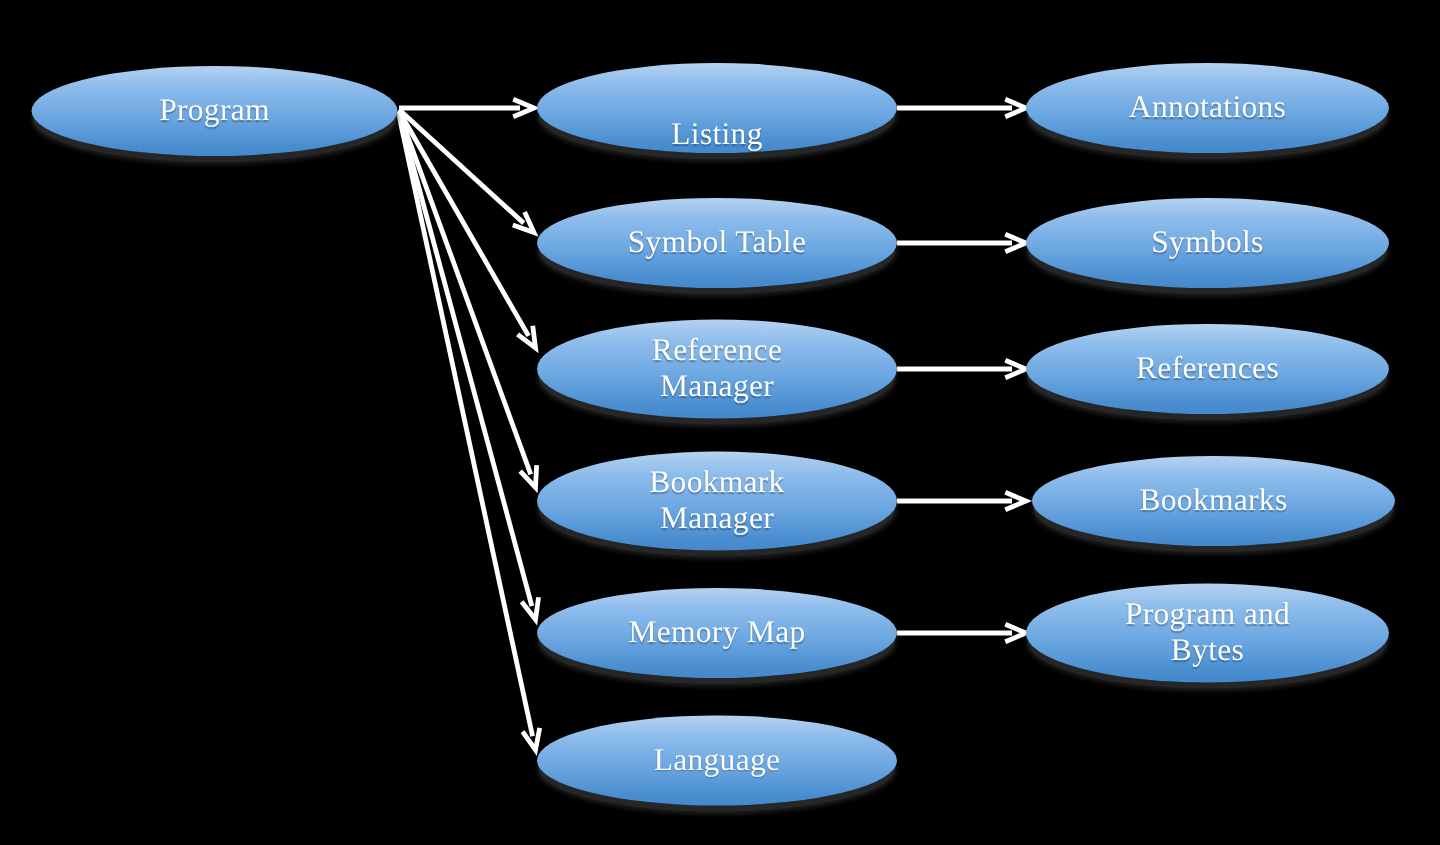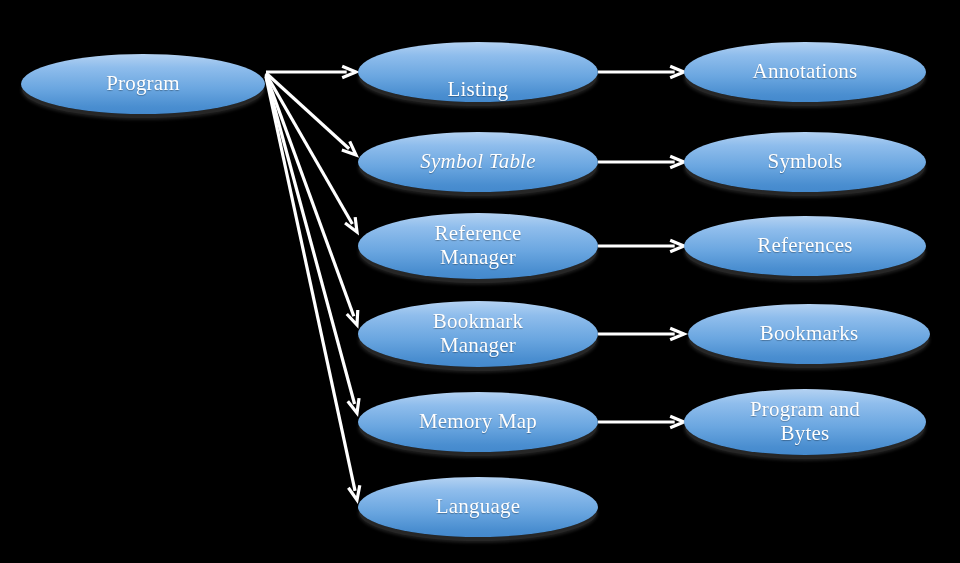--- a/index.html
+++ b/index.html
@@ -90,30 +90,30 @@
       <g>
         <line x1="598" y1="334" x2="674.7" y2="334" stroke="#ffffff" stroke-width="3.2" stroke-linecap="butt"></line>
         <path d="M 670.1840850899567 339.84127513462977 L 684 334 L 670.1840850899567 328.15872486537023" fill="none" stroke="#ffffff" stroke-width="3.2" stroke-linejoin="miter" stroke-linecap="butt"></path>
       </g>
       <g>
         <line x1="598" y1="422" x2="674.7" y2="422" stroke="#ffffff" stroke-width="3.2" stroke-linecap="butt"></line>
         <path d="M 670.1840850899567 427.84127513462977 L 684 422 L 670.1840850899567 416.15872486537023" fill="none" stroke="#ffffff" stroke-width="3.2" stroke-linejoin="miter" stroke-linecap="butt"></path>
       </g>
     </svg>
   <div id="node-layer">
-      <div class="node" style="left: 21px; top: 54px; width: 244px; height: 60px;">
+      <div class="node" style="left: 21px; top: 44px; width: 244px; height: 60px;">
         <div class="label">Program</div>
       </div>
       <div class="node" style="left: 358px; top: 42px; width: 240px; height: 60px; align-items: flex-end;">
         <div class="label">Listing</div>
       </div>
       <div class="node" style="left: 684px; top: 42px; width: 242px; height: 60px;">
         <div class="label">Annotations</div>
       </div>
-      <div class="node" style="left: 358px; top: 132px; width: 240px; height: 60px; font-style: italic;">
+      <div class="node" style="left: 358px; top: 132px; width: 240px; height: 60px;">
         <div class="label">Symbol Table</div>
       </div>
       <div class="node" style="left: 684px; top: 132px; width: 242px; height: 60px; text-align: center;">
         <div class="label">Symbols</div>
       </div>
       <div class="node" style="left: 358px; top: 213px; width: 240px; height: 66px;">
         <div class="label">Reference
 Manager</div>
       </div>
       <div class="node" style="left: 684px; top: 216px; width: 242px; height: 60px;">

